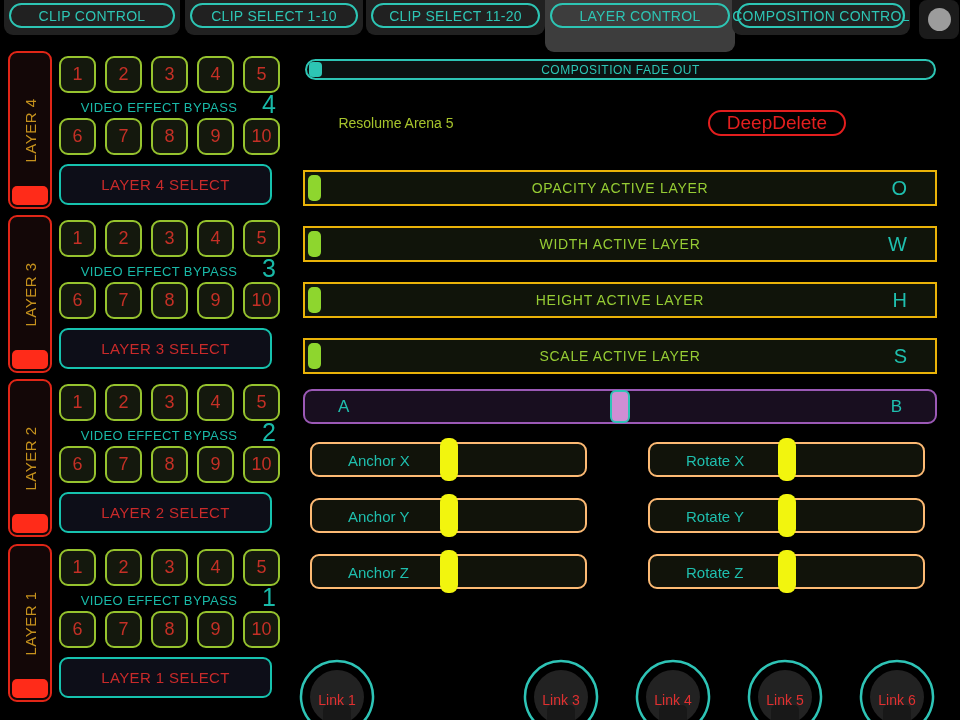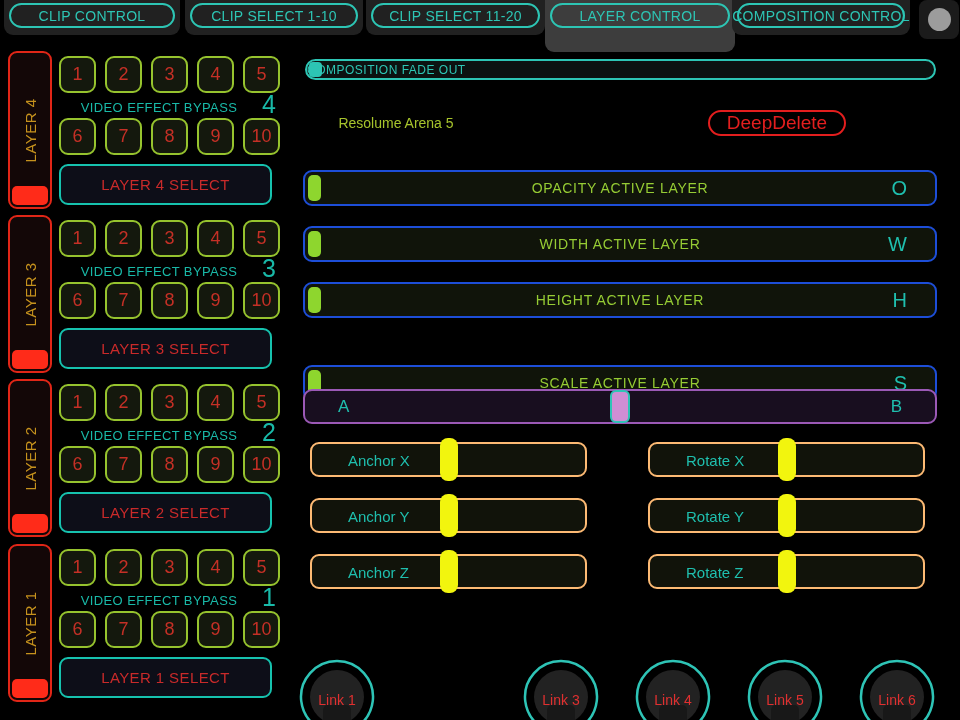--- a/index.html
+++ b/index.html
@@ -26,27 +26,27 @@
   .clip-btn{width:33px;height:33px;border:2px solid #96c32e;border-radius:9px;background:#14180d;
             color:#c53026;font-size:18px;display:flex;align-items:center;justify-content:center;}
   .bypass-label{position:absolute;left:59px;top:49px;width:200px;text-align:center;color:#19b9a8;font-size:13px;letter-spacing:.4px;}
   .bypass-num{position:absolute;left:250px;top:39px;width:38px;text-align:center;color:#19b9a8;font-size:25px;}
   .select-btn{position:absolute;left:59px;top:113px;width:209px;height:37px;border:2px solid #16c2ae;border-radius:9px;
               background:#0d0e18;color:#c92a2a;font-size:15px;letter-spacing:.4px;display:flex;align-items:center;justify-content:center;}
 
   
   .comp-fader{position:absolute;left:305px;top:59px;width:627px;height:17px;border:2px solid #2dc5b4;border-radius:11px;background:#0c1211;}
   .comp-handle{position:absolute;left:2px;top:1px;width:13px;height:15px;border-radius:4px;background:#2dc5b4;}
-  .comp-label{position:absolute;width:100%;top:2px;text-align:left;color:#2dc5b4;font-size:12px;letter-spacing:.5px;}
+  .comp-label{position:absolute;width:100%;top:2px;text-align:center;color:#2dc5b4;font-size:12px;letter-spacing:.5px;}
 
   .app-label{position:absolute;left:306px;top:115px;width:180px;text-align:center;color:#a7c42c;font-size:14px;}
   .deepdelete{position:absolute;left:708px;top:110px;width:134px;height:22px;border:2px solid #e31e1e;border-radius:13px;
               color:#e31e1e;font-size:19px;display:flex;align-items:center;justify-content:center;}
 
-  .hslider{position:absolute;left:303px;width:630px;height:32px;border:2px solid #1d4ed8;border-radius:9px;background:#10140a;}
+  .hslider{position:absolute;left:303px;width:630px;height:32px;border:2px solid #eab308;border-radius:0;background:#10140a;}
   .hslider .handle{position:absolute;left:3px;top:3px;bottom:3px;width:13px;border-radius:5px;background:#8ed62e;}
   .hslider .slabel{position:absolute;width:100%;top:50%;transform:translateY(-50%);text-align:center;color:#96cc34;font-size:14px;letter-spacing:.7px;}
   .hslider .sletter{position:absolute;right:28px;top:50%;transform:translateY(-50%);color:#1fbfae;font-size:20px;}
 
   .xfader{position:absolute;left:303px;top:389px;width:630px;height:31px;border:2px solid #9b59b6;border-radius:9px;background:#180e1f;}
   .xfader .xa{position:absolute;left:33px;top:50%;transform:translateY(-50%);color:#1fbfae;font-size:17px;}
   .xfader .xb{position:absolute;right:33px;top:50%;transform:translateY(-50%);color:#1fbfae;font-size:17px;}
   .xfader .xhandle{position:absolute;left:calc(50% - 10px);top:-1px;width:16px;height:29px;background:#cf8ed4;border:2px solid #2ec4b6;border-radius:6px;}
 
   .tslider{position:absolute;width:273px;height:31px;border:2px solid #fdba74;border-radius:9px;background:#11130a;}
@@ -211,21 +211,21 @@
   <div class="hslider" style="top:226px;">
     <div class="handle"></div>
     <div class="slabel">WIDTH ACTIVE LAYER</div>
     <div class="sletter">W</div>
   </div>
   <div class="hslider" style="top:282px;">
     <div class="handle"></div>
     <div class="slabel">HEIGHT ACTIVE LAYER</div>
     <div class="sletter">H</div>
   </div>
-  <div class="hslider" style="top:338px;margin-top:27px;">
+  <div class="hslider" style="top:338px;">
     <div class="handle"></div>
     <div class="slabel">SCALE ACTIVE LAYER</div>
     <div class="sletter">S</div>
   </div>
 
   <div class="xfader">
     <div class="xa">A</div>
     <div class="xb">B</div>
     <div class="xhandle"></div>
   </div>

